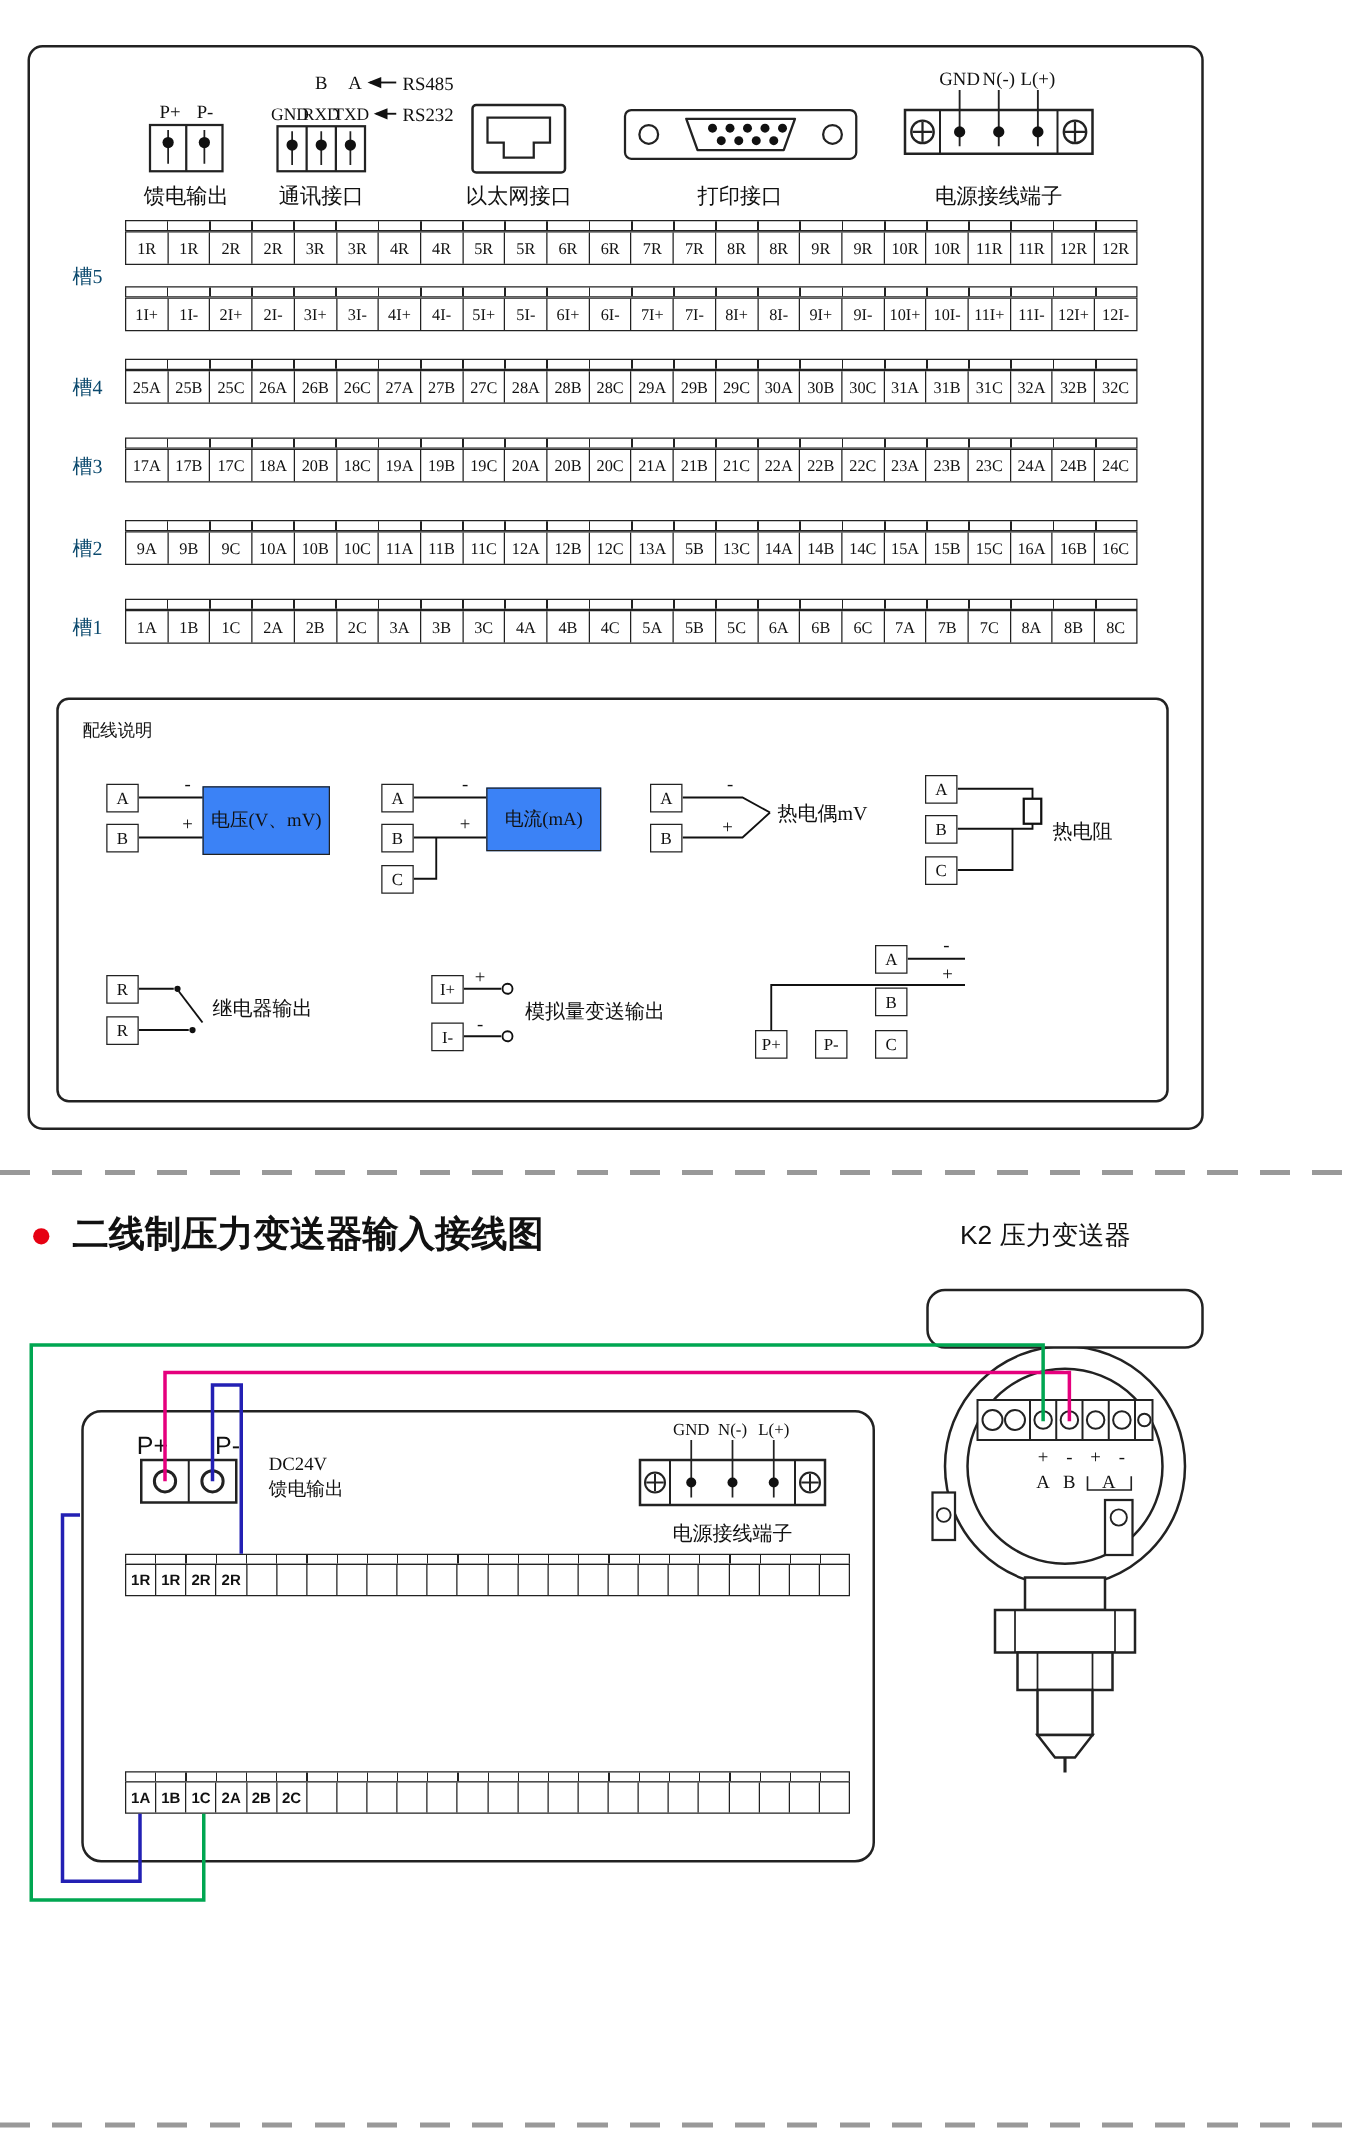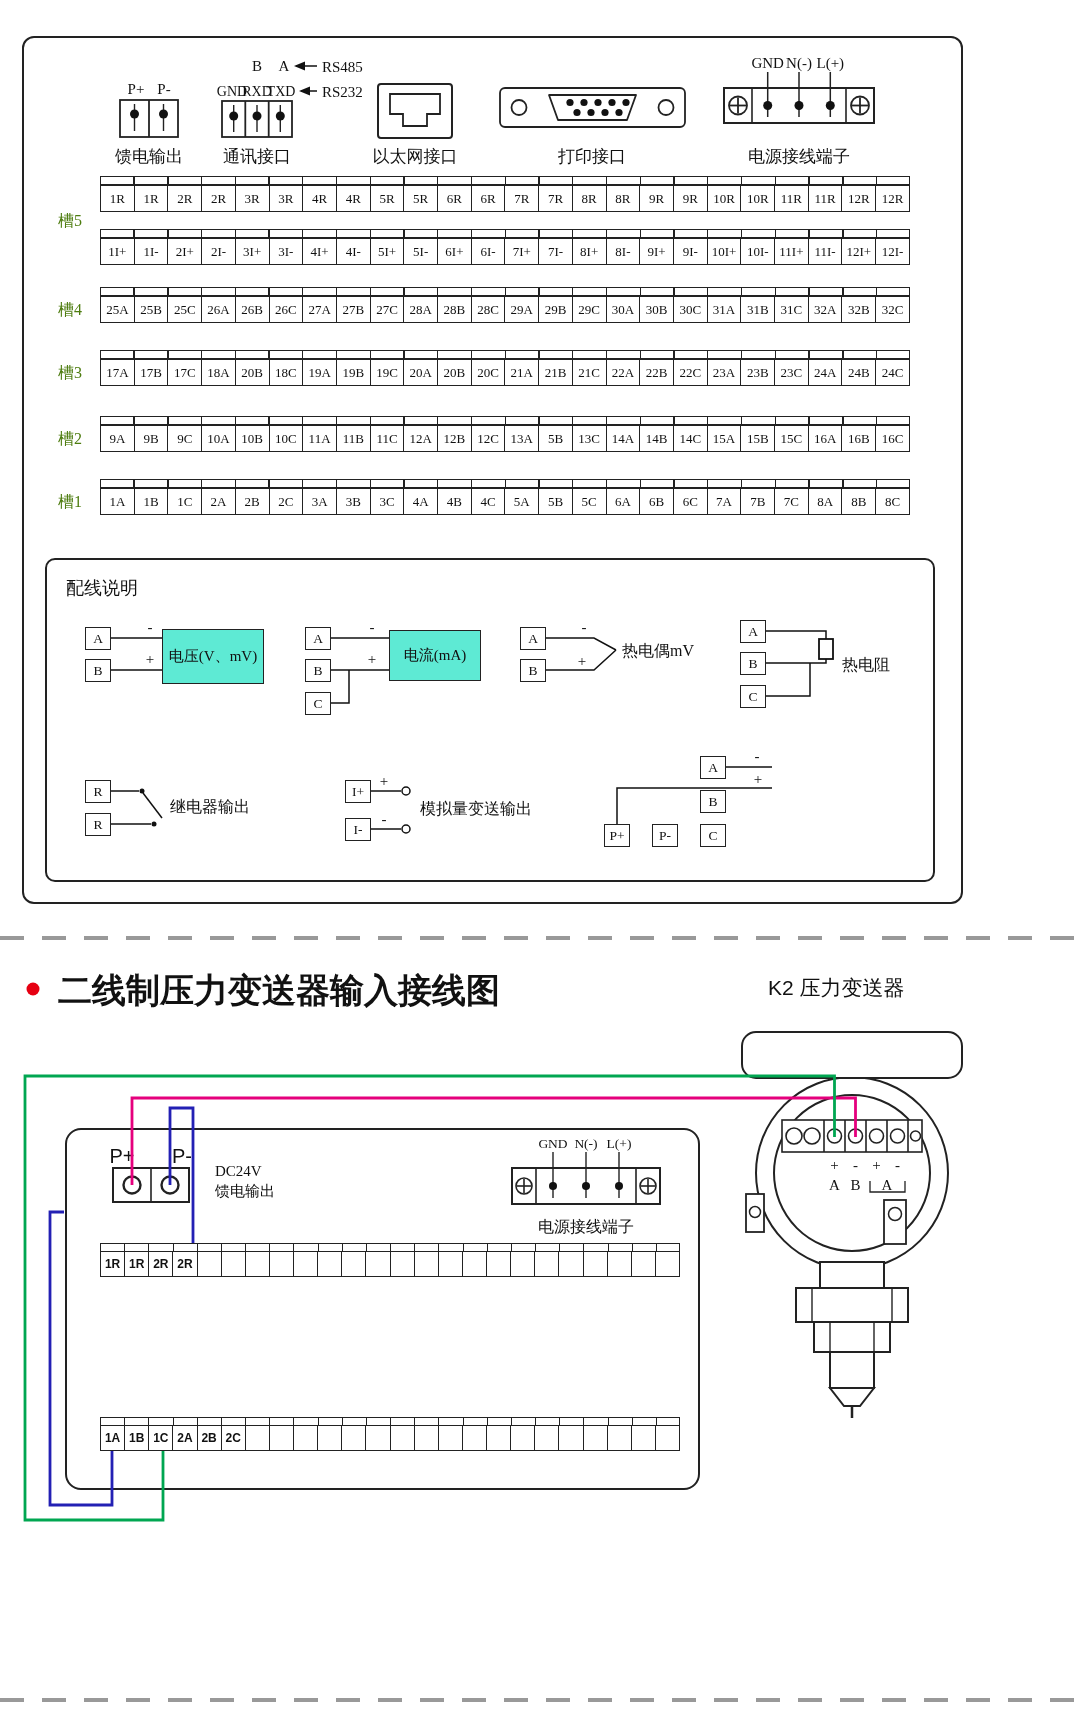--- a/index.html
+++ b/index.html
@@ -1,34 +1,34 @@
 <!DOCTYPE html>
 <html><head>
 <meta charset="utf-8">
 <style>
   *{margin:0;padding:0;box-sizing:border-box}
   html,body{background:#fff}
   body{font-family:"Liberation Serif","DejaVu Serif",serif;color:#111}
   #page{position:relative;width:1080px;height:1722px;background:#fff;overflow:hidden}
   .box{position:absolute;border:2px solid #222;border-radius:12px;background:transparent}
-  .slot-label{position:absolute;font-size:16px;color:#4d7c0f}
+  .slot-label{position:absolute;font-size:16px;color:#0c4a6e}
   .rail{position:absolute;height:9px;border:1.5px solid #222;background:repeating-linear-gradient(to right,#fff 0px,#fff 32.3px,#222 32.3px,#222 33.75px)}
   .rail.w810{width:810px}
   .rail.w580{width:580px;background:repeating-linear-gradient(to right,#fff 0px,#fff 23.2px,#222 23.2px,#222 24.17px)}
   .strip{position:absolute;display:flex;border:1.5px solid #222;background:#fff}
   .strip.w810{width:810px;height:27px}
   .strip.w580{width:580px;height:26px}
   .strip .cell{flex:1 1 0;border-right:1px solid #222;display:flex;align-items:center;justify-content:center;font-size:13px;overflow:hidden;white-space:nowrap}
   .strip .cell:last-child{border-right:0}
   .strip.w580 .cell{font-family:"Liberation Sans",sans-serif;font-size:12px;font-weight:bold}
   .tbox{position:absolute;width:26px;height:23px;border:1.5px solid #222;background:#fff;display:flex;align-items:center;justify-content:center;font-size:13.5px;z-index:3}
-  .cbox{position:absolute;border:1.5px solid #222;background:#5eead4;display:flex;align-items:center;justify-content:center;font-size:15px;z-index:3;text-align:right}
-  .legend-title{position:absolute;font-size:18px}
+  .cbox{position:absolute;border:1.5px solid #222;background:#3b82f6;display:flex;align-items:center;justify-content:center;font-size:15px;z-index:3;text-align:right}
+  .legend-title{position:absolute;font-size:14px}
   .dashes{position:absolute;left:0;width:1080px;height:4px;background:repeating-linear-gradient(90deg,#999 0 24px,transparent 24px 42px)}
-  .btitle{position:absolute;font-size:34px;font-weight:bold;font-family:"Liberation Sans","DejaVu Sans",sans-serif}
+  .btitle{position:absolute;font-size:29px;font-weight:bold;font-family:"Liberation Sans","DejaVu Sans",sans-serif}
   .k2{position:absolute;font-size:21px;font-family:"Liberation Sans","DejaVu Sans",sans-serif}
   svg{position:absolute;overflow:visible}
   svg text{fill:#111;font-family:"Liberation Serif","DejaVu Serif",serif}
   svg .cn{font-size:17px}
   svg .cn16{font-size:16px}
   svg .pin{font-size:15px}
   svg .small{font-size:14px}
   svg .t20{font-size:20px;font-family:"Liberation Sans",sans-serif}
   svg .t15{font-size:15px}
   svg .t13{font-size:13.5px}

